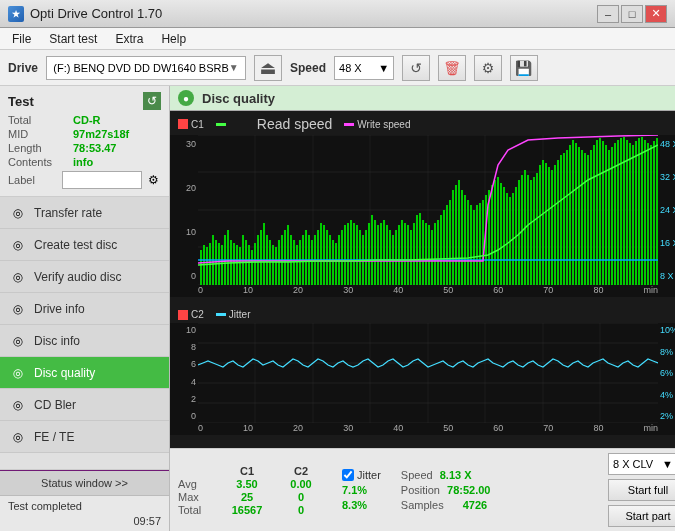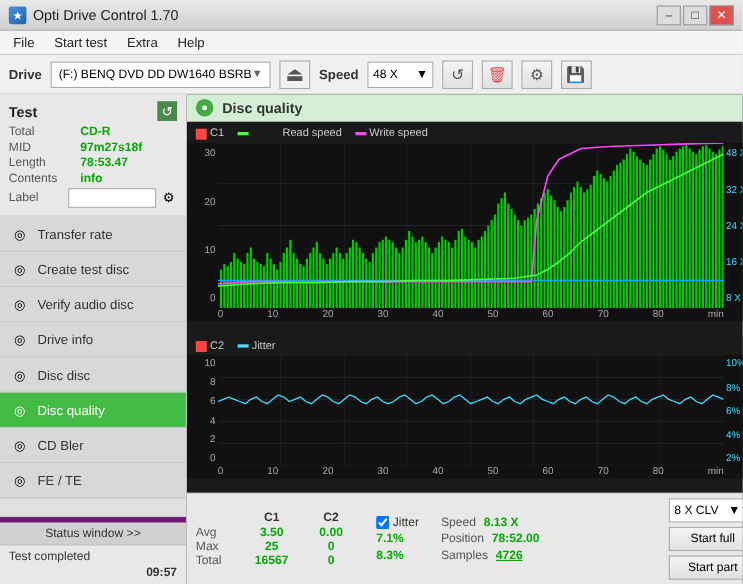--- a/index.html
+++ b/index.html
@@ -151,37 +151,37 @@
     .status-section {
       border-top: 1px solid #ccc;
     }
     .status-window-btn {
       background: #d0d0d0;
       height: 26px;
       display: flex;
       align-items: center;
       justify-content: center;
       cursor: pointer;
-      border-top: 5px solid #701a75;
+      border-top: 1px solid #701a75;
       border-bottom: 1px solid #bbb;
       font-size: 11px;
       color: #333;
     }
     .status-bar {
       background: #e8e8e8;
       padding: 4px 8px;
       display: flex;
       flex-direction: column;
       gap: 3px;
     }
     .status-text { font-size: 11px; color: #333; }
     .progress-container { position: relative; height: 16px; background: #ccc; border: 1px solid #aaa; }
     .progress-bar { height: 100%; background: #44bb44; }
     .progress-text { position: absolute; top: 0; left: 0; right: 0; bottom: 0; display: flex; align-items: center; justify-content: center; font-size: 10px; color: #222; }
-    .time-text { font-size: 11px; color: #333; text-align: right; font-weight: bold; }
+    .time-text { font-size: 11px; color: #333; text-align: right; }
 
     
     .right-panel {
       flex: 1;
       background: #2a2a2a;
       display: flex;
       flex-direction: column;
       padding: 0;
     }
 
@@ -330,21 +330,21 @@
       <div class="nav-item">
         <div class="nav-item-icon">◎</div>
         <span class="nav-item-label">Verify audio disc</span>
       </div>
       <div class="nav-item">
         <div class="nav-item-icon">◎</div>
         <span class="nav-item-label">Drive info</span>
       </div>
       <div class="nav-item">
         <div class="nav-item-icon">◎</div>
-        <span class="nav-item-label">Disc disc</span>
+        <span class="nav-item-label">Disc info</span>
       </div>
       <div class="nav-item active">
         <div class="nav-item-icon">◎</div>
         <span class="nav-item-label">Disc quality</span>
       </div>
       <div class="nav-item">
         <div class="nav-item-icon">◎</div>
         <span class="nav-item-label">CD Bler</span>
       </div>
       <div class="nav-item">
@@ -374,21 +374,21 @@
 
       <div class="upper-chart" style="position:relative; flex:1; padding:0;">
 
         <div style="background:#1a1a1a; padding:3px 8px; display:flex; align-items:center; gap:12px;">
           <div style="display:flex;align-items:center;gap:3px;">
             <div style="width:10px;height:10px;background:#ff4444;"></div>
             <span style="font-size:10px;color:#ccc;">C1</span>
           </div>
           <div style="display:flex;align-items:center;gap:3px;">
             <div style="width:10px;height:3px;background:#44ff44;"></div>
-            <span style="font-size:10px;color:#ccc;padding-left:28px;">Read speed</span>
+            <span style="font-size:14px;color:#ccc;padding-left:28px;">Read speed</span>
           </div>
           <div style="display:flex;align-items:center;gap:3px;">
             <div style="width:10px;height:3px;background:#ff44ff;"></div>
             <span style="font-size:10px;color:#ccc;">Write speed</span>
           </div>
         </div>
 
         <div style="position:relative; background:#111; height:150px; display:flex;">
 
           <div style="width:28px; display:flex; flex-direction:column; justify-content:space-between; padding:4px 2px; background:#111;">
@@ -706,21 +706,21 @@
         <div style="font-size:11px;">
           <span style="color:#555;">Speed</span>
           <span style="color:#00aa00;font-weight:bold;margin-left:4px;">8.13 X</span>
         </div>
         <div style="font-size:11px;">
           <span style="color:#555;">Position</span>
           <span style="color:#00aa00;font-weight:bold;margin-left:4px;">78:52.00</span>
         </div>
         <div style="font-size:11px;">
           <span style="color:#555;">Samples</span>
-          <span style="color:#00aa00;font-weight:bold;margin-left:4px;text-decoration:underline;">4726</span>
+          <span style="color:#00aa00;font-weight:bold;margin-left:16px;">4726</span>
         </div>
       </div>
 
       <div style="margin-left:auto;display:flex;flex-direction:column;gap:4px;">
         <div class="speed-dropdown">
           <span>8 X CLV</span>
           <span>▼</span>
         </div>
         <button class="action-btn">Start full</button>
         <button class="action-btn">Start part</button>

